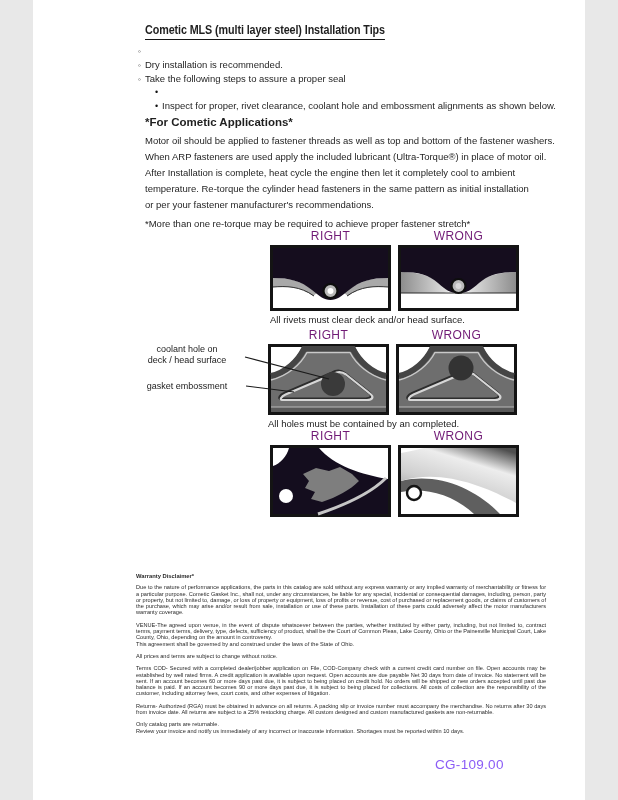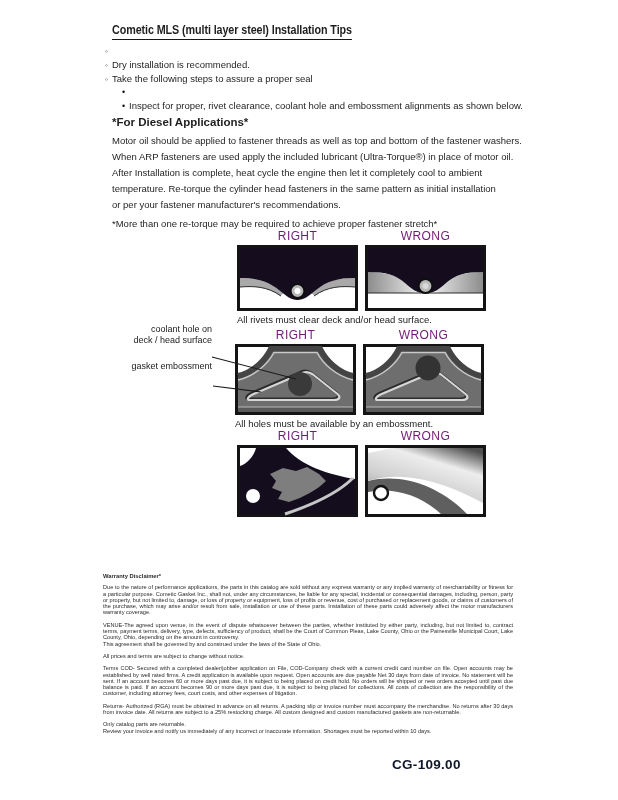--- a/index.html
+++ b/index.html
@@ -1,17 +1,17 @@
 <!DOCTYPE html>
 <html><head>
 <meta charset="utf-8">
 <style>
   html,body{margin:0;padding:0;background:#e8e8e8;}
   .page{
-    position:relative;width:618px;height:800px;background:#ffffff;
+    position:relative;width:552px;height:800px;background:#ffffff;
     font-family:"Liberation Sans", sans-serif;color:#1f1f1f;overflow:hidden;
     margin:0 auto;
   }
   .abs{position:absolute;}
   .doc-title{
     left:112px;top:23px;font-size:12.5px;font-weight:bold;letter-spacing:-0.1px;
     border-bottom:1.6px solid #161616;padding-bottom:2px;
     transform:scaleX(0.86);transform-origin:left top;white-space:nowrap;
   }
   .tips{left:105px;top:45px;font-size:9.5px;line-height:13px;white-space:nowrap;}
@@ -28,29 +28,29 @@
   .dia-pair{display:flex;gap:7px;}
   .dia-panel{display:flex;flex-direction:column;width:121px;}
   .dia-head{
     text-align:center;font-size:12px;font-weight:500;letter-spacing:0.4px;
     line-height:14px;margin-bottom:2px;color:#701a75;
   }
   .dia-caption{font-size:9.5px;line-height:12px;margin-top:3px;white-space:pre-line;color:#222;}
   .row1{left:237px;top:229px;}
   .row2{left:235px;top:328px;}
   .row3{left:237px;top:429px;}
-  .side-labels{left:96px;top:324px;width:116px;text-align:right;font-size:9px;line-height:11px;color:#1c1c1c;}
+  .side-labels{left:96px;top:344px;width:116px;text-align:center;font-size:9px;line-height:11px;color:#1c1c1c;}
   .side-label-coolant{white-space:pre-line;}
   .side-label-emboss{margin-top:15px;}
   .pointer-overlay{left:208px;top:349px;pointer-events:none;}
   .warranty{left:103px;top:573px;width:410px;font-size:5.6px;line-height:6.3px;text-align:justify;color:#2b2b2b;}
   .fp-heading{font-weight:bold;font-size:5.8px;margin:0 0 5px 0;}
   .fp{margin:0 0 6px 0;}
   .fp-tight{margin:0;}
-  .doc-code{left:392px;top:757px;font-size:13.5px;letter-spacing:0.3px;color:#0f172a;font-weight:bold;}
+  .doc-code{left:402px;top:757px;font-size:13.5px;letter-spacing:0.3px;color:#8b5cf6;}
   svg{display:block;}
 </style>
 </head>
 <body>
 
 <div class="page">
 
   <div class="abs doc-title">Cometic MLS (multi layer steel) Installation Tips</div>
 
   <div class="abs tips">
@@ -69,21 +69,21 @@
       <div class="tip-item">
         <span class="sub-bullet">•</span>
       </div>
       <div class="tip-item">
         <span class="sub-bullet">•</span>
         <span>Inspect for proper, rivet clearance, coolant hole and embossment alignments as shown below.</span>
       </div>
     </div>
   </div>
 
-  <div class="abs diesel-heading">*For Diesel Applications*</div>
+  <div class="abs diesel-heading">*For Cometic Applications*</div>
   <div class="abs body-par p1">Motor oil should be applied to fastener threads as well as top and bottom of the fastener washers.
 When ARP fasteners are used apply the included lubricant (Ultra-Torque®) in place of motor oil.</div>
   <div class="abs body-par p2">After Installation is complete, heat cycle the engine then let it completely cool to ambient
 temperature. Re-torque the cylinder head fasteners in the same pattern as initial installation
 or per your fastener manufacturer's recommendations.</div>
   <div class="abs body-par p3">*More than one re-torque may be required to achieve proper fastener stretch*</div>
 
   <div class="abs dia-row row1">
     <div class="dia-pair">
       <div class="dia-panel">
@@ -157,21 +157,21 @@
           <rect x="3" y="63" width="115" height="5" fill="#595959"></rect>
           <line x1="3" y1="63" x2="118" y2="63" stroke="#b9b9b9" stroke-width="1"></line>
           <g fill="none">
             <path d="M14,56 L99,56 C104.5,56 106,53 102.5,50 L78,30.5 C74,27.5 69.5,27.5 65.5,30 L17.5,50.5 C13,52.5 11.5,56 14,56 Z" stroke="#2d2d2d" stroke-width="2.8" transform="translate(-1.2,-1.2)"></path>
             <path d="M14,56 L99,56 C104.5,56 106,53 102.5,50 L78,30.5 C74,27.5 69.5,27.5 65.5,30 L17.5,50.5 C13,52.5 11.5,56 14,56 Z" stroke="#d6d6d6" stroke-width="2.2"></path>
           </g>
           <circle cx="65" cy="24" r="12.5" fill="#333333"></circle>
         </svg>
       </div>
     </div>
-    <div class="dia-caption">All holes must be available by an embossment.</div>
+    <div class="dia-caption">All holes must be contained by an completed.</div>
   </div>
 
   <div class="abs side-labels">
     <div class="side-label-coolant">coolant hole on
 deck / head surface</div>
     <div class="side-label-emboss">gasket embossment</div>
   </div>
   <svg class="abs pointer-overlay" width="100" height="50" viewBox="0 0 100 50">
     <line x1="4" y1="8" x2="88" y2="30" stroke="#1a1a1a" stroke-width="1.1"></line>
     <line x1="5" y1="37" x2="53" y2="43" stroke="#1a1a1a" stroke-width="1.1"></line>

